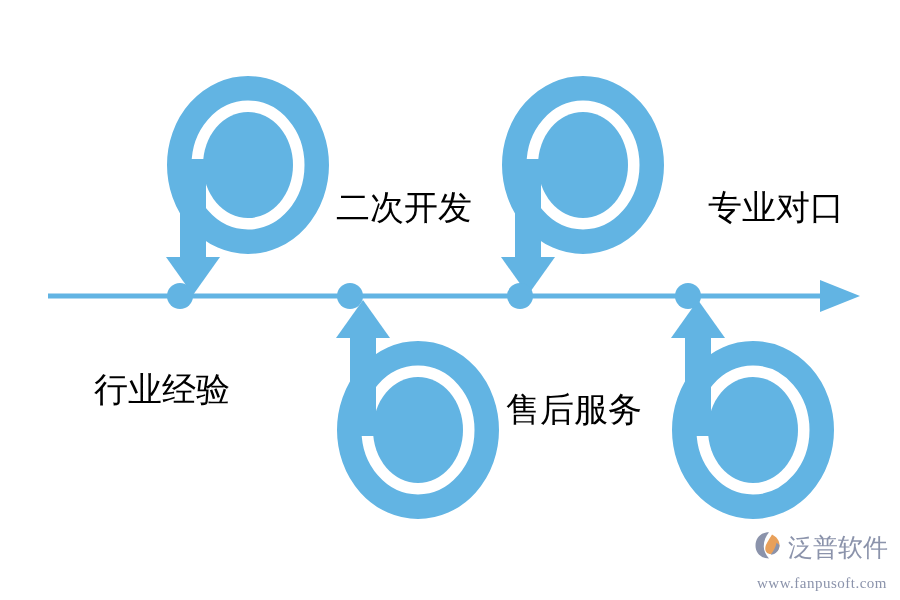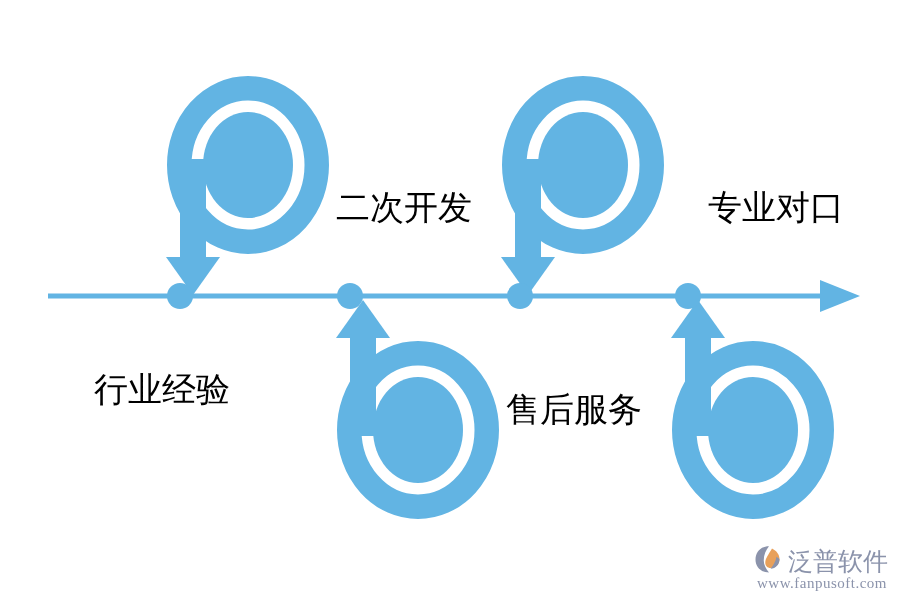--- a/index.html
+++ b/index.html
@@ -66,21 +66,21 @@
     color: #8b93ab;
     font-family: "DejaVu Sans", "Liberation Sans", sans-serif;
     letter-spacing: 0px;
     line-height: 1;
   }
   .brand-url {
     font-size: 15px;
     color: #8b93ab;
     font-family: "Liberation Serif", "DejaVu Serif", serif;
     letter-spacing: 0.5px;
-    margin-top: 1px;
+    margin-top: 15px;
     margin-right: 1px;
   }
 </style>
 </head>
 <body>
 
 <div id="stage">
 
   <svg id="diagram-svg" viewBox="0 0 900 600" xmlns="http://www.w3.org/2000/svg">
 

